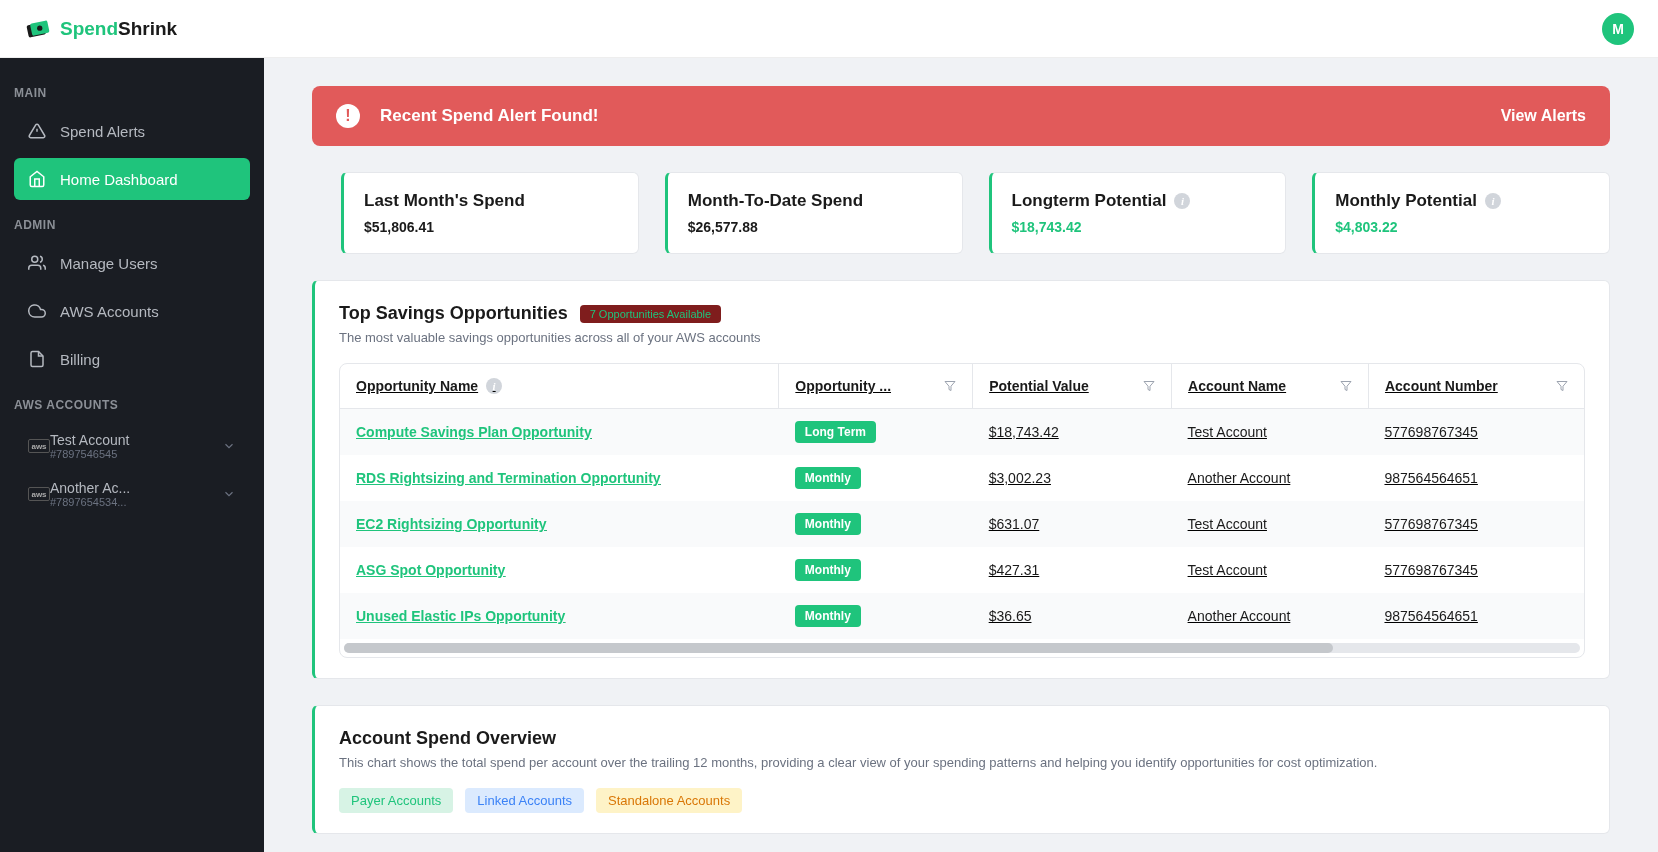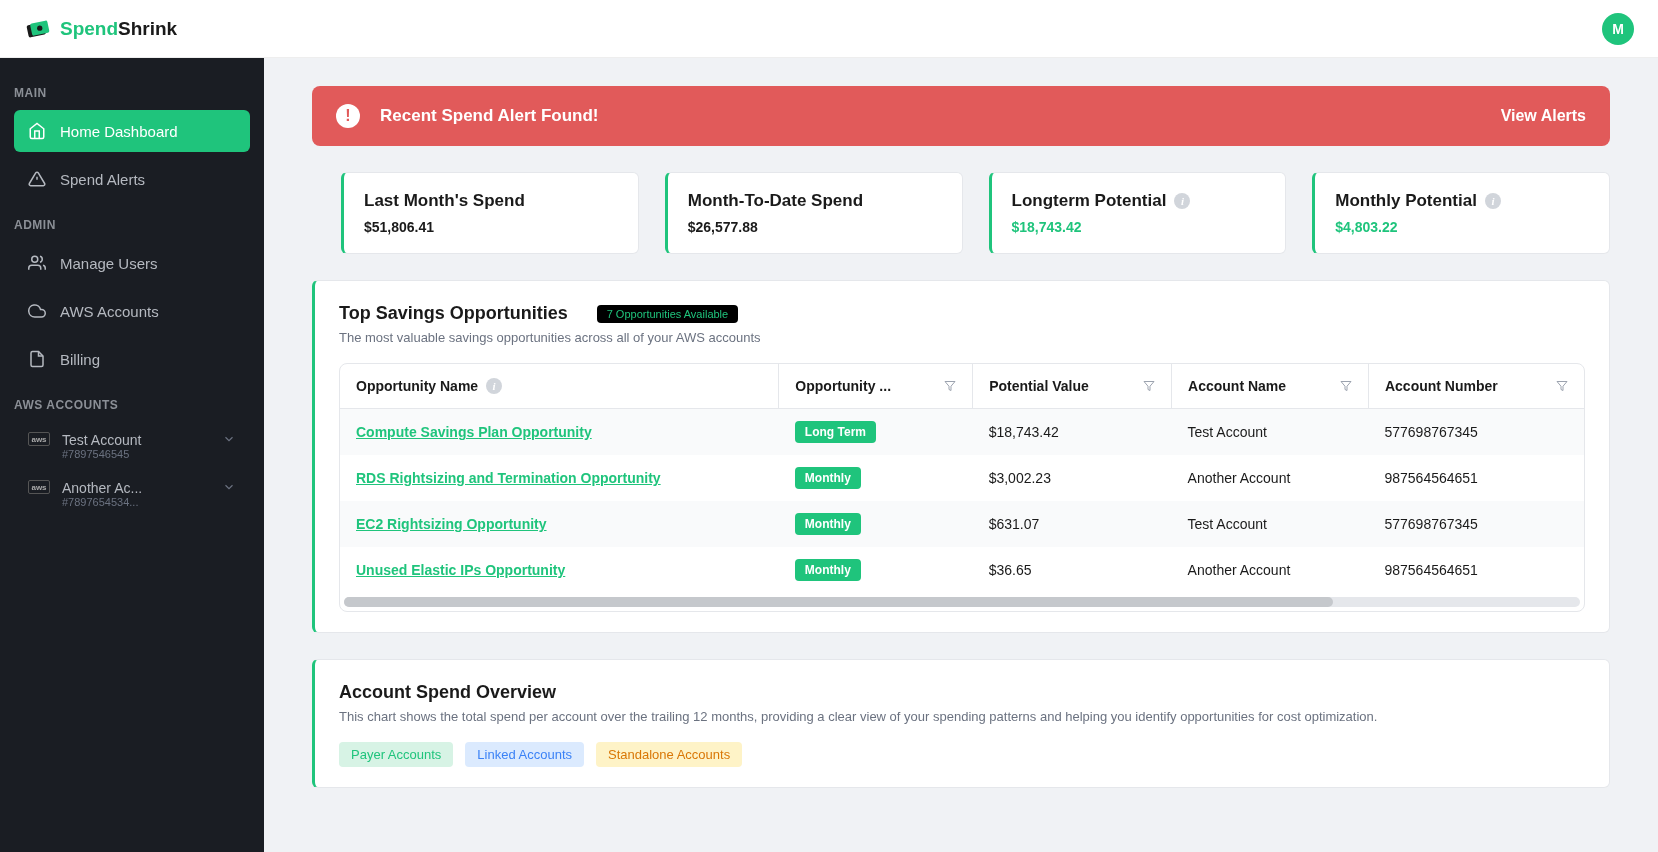--- a/index.html
+++ b/index.html
@@ -14,21 +14,21 @@
 .logo-shrink { color: #1a1a1a; }
 .avatar { width: 32px; height: 32px; border-radius: 50%; background: #1fc47c; color: #fff; display: flex; align-items: center; justify-content: center; font-weight: 600; font-size: 14px; }
 
 
 .layout { display: flex; height: calc(100% - 58px); }
 .sidebar { width: 264px; background: #1a1d23; color: #9ca3af; padding-top: 16px; flex-shrink: 0; }
 .side-header { font-size: 12px; font-weight: 600; letter-spacing: 0.5px; color: #8b8f96; padding: 12px 14px 10px; }
 .side-item { display: flex; align-items: center; gap: 14px; padding: 12px 14px; margin: 0 14px 6px; border-radius: 6px; cursor: pointer; font-size: 15px; color: #b5b9c0; }
 .side-item.active { background: #1fc47c; color: #fff; }
 .side-icon { width: 18px; height: 18px; flex-shrink: 0; }
-.acct-item { display: flex; gap: 12px; padding: 10px 14px; margin: 0 14px; cursor: pointer; }
+.acct-item { display: flex; align-items: center; gap: 0; padding: 10px 14px; margin: 0 14px; cursor: pointer; }
 .acct-icon { width: 22px; height: 14px; font-size: 8px; color: #aaa; border: 1px solid #555; border-radius: 2px; display: flex; align-items: center; justify-content: center; font-weight: 700; }
 .acct-text { flex: 1; min-width: 0; }
 .acct-name { font-size: 14px; color: #b5b9c0; white-space: nowrap; overflow: hidden; text-overflow: ellipsis; }
 .acct-id { font-size: 11px; color: #6b7280; }
 .acct-chev { color: #6b7280; }
 
 
 .main { flex: 1; overflow-y: auto; padding: 28px 48px; }
 .alert-banner { background: #e15a5a; color: #fff; border-radius: 8px; padding: 18px 24px; display: flex; align-items: center; gap: 20px; margin-bottom: 26px; }
 .alert-icon { width: 24px; height: 24px; border-radius: 50%; background: #fff; color: #e15a5a; display: flex; align-items: center; justify-content: center; font-weight: 900; font-size: 16px; flex-shrink: 0; }
@@ -36,27 +36,27 @@
 .alert-link { font-size: 16px; font-weight: 600; cursor: pointer; }
 
 .stat-row { display: flex; gap: 26px; margin-bottom: 26px; padding-left: 29px; }
 .stat-card { flex: 1; background: #fff; border: 1px solid #e5e7eb; border-left: 3px solid #1fc47c; border-radius: 6px; padding: 18px 20px; }
 .stat-title { display: flex; align-items: center; gap: 8px; font-size: 17px; font-weight: 600; color: #1a1a1a; margin-bottom: 8px; }
 .info-dot { width: 16px; height: 16px; border-radius: 50%; background: #d1d5db; color: #fff; font-size: 11px; display: inline-flex; align-items: center; justify-content: center; font-weight: 700; font-style: italic; font-family: serif; }
 .stat-value { font-size: 14px; font-weight: 700; color: #1a1a1a; }
 .stat-value.green { color: #1fc47c; }
 
 .panel { background: #fff; border: 1px solid #e5e7eb; border-left: 3px solid #1fc47c; border-radius: 6px; padding: 22px 24px 20px; margin-bottom: 26px; }
-.panel-title-row { display: flex; align-items: center; gap: 29px; margin-bottom: 6px; }
+.panel-title-row { display: flex; align-items: center; gap: 12px; margin-bottom: 6px; }
 .panel-title { font-size: 18px; font-weight: 600; color: #1a1a1a; }
-.badge-avail { background: #000000; color: #1fc47c; font-size: 11px; padding: 3px 10px; border-radius: 4px; font-weight: 500; }
+.badge-avail { background: #7f1d1d; color: #1fc47c; font-size: 11px; padding: 3px 10px; border-radius: 4px; font-weight: 500; }
 .panel-sub { font-size: 13px; color: #6b7280; margin-bottom: 18px; }
 
 .table-wrap { border: 1px solid #e5e7eb; border-radius: 8px; overflow: hidden; }
-.table-scroll { overflow-x: auto; }
+.table-scroll { overflow-x: auto; text-decoration: underline; }
 table { width: 100%; border-collapse: collapse; }
 thead th { text-align: left; font-size: 14px; font-weight: 600; color: #1a1a1a; padding: 14px 16px; border-bottom: 1px solid #e5e7eb; border-right: 1px solid #e5e7eb; white-space: nowrap; }
 thead th:last-child { border-right: none; text-align: right; }
 .th-inner { display: flex; align-items: center; justify-content: space-between; gap: 8px; }
 .th-left { display: flex; align-items: center; gap: 8px; }
 .filter-icon { width: 12px; height: 12px; color: #9ca3af; cursor: pointer; }
 tbody td { padding: 12px 16px; font-size: 14px; color: #1a1a1a; }
 tbody tr:nth-child(odd) { background: #f9fafb; }
 .op-link { color: #1fc47c; font-weight: 600; text-decoration: underline; cursor: pointer; }
 .tag { display: inline-block; padding: 4px 10px; border-radius: 4px; font-size: 12px; font-weight: 600; color: #fff; }
@@ -84,34 +84,34 @@
     <span class="logo-text">
       <span class="logo-spend">Spend</span><span class="logo-shrink">Shrink</span>
     </span>
   </div>
   <div class="avatar">M</div>
 </div>
 
 <div class="layout">
   <aside class="sidebar">
     <div class="side-header">MAIN</div>
-    <div class="side-item active">
-      <svg class="side-icon" viewBox="0 0 24 24" fill="none" stroke="currentColor" stroke-width="2">
-          <path d="M3 9l9-7 9 7v11a2 2 0 0 1-2 2H5a2 2 0 0 1-2-2z"></path>
-          <polyline points="9 22 9 12 15 12 15 22"></polyline>
-        </svg>
-      <span>Home Dashboard</span>
-    </div>
     <div class="side-item">
       <svg class="side-icon" viewBox="0 0 24 24" fill="none" stroke="currentColor" stroke-width="2">
           <path d="M10.29 3.86L1.82 18a2 2 0 0 0 1.71 3h16.94a2 2 0 0 0 1.71-3L13.71 3.86a2 2 0 0 0-3.42 0z"></path>
           <line x1="12" y1="9" x2="12" y2="13"></line>
           <line x1="12" y1="17" x2="12.01" y2="17"></line>
         </svg>
       <span>Spend Alerts</span>
+    </div>
+    <div class="side-item active">
+      <svg class="side-icon" viewBox="0 0 24 24" fill="none" stroke="currentColor" stroke-width="2">
+          <path d="M3 9l9-7 9 7v11a2 2 0 0 1-2 2H5a2 2 0 0 1-2-2z"></path>
+          <polyline points="9 22 9 12 15 12 15 22"></polyline>
+        </svg>
+      <span>Home Dashboard</span>
     </div>
 
     <div class="side-header">ADMIN</div>
     <div class="side-item">
       <svg class="side-icon" viewBox="0 0 24 24" fill="none" stroke="currentColor" stroke-width="2">
           <path d="M17 21v-2a4 4 0 0 0-4-4H5a4 4 0 0 0-4 4v2"></path>
           <circle cx="9" cy="7" r="4"></circle>
           <path d="M23 21v-2a4 4 0 0 0-3-3.87"></path>
           <path d="M16 3.13a4 4 0 0 1 0 7.75"></path>
         </svg>
@@ -253,20 +253,27 @@
                   <td><span class="op-link">RDS Rightsizing and Termination Opportunity</span></td>
                   <td><span class="tag monthly">Monthly</span></td>
                   <td>$3,002.23</td>
                   <td>Another Account</td>
                   <td>987564564651</td>
                 </tr>
                 <tr>
                   <td><span class="op-link">EC2 Rightsizing Opportunity</span></td>
                   <td><span class="tag monthly">Monthly</span></td>
                   <td>$631.07</td>
+                  <td>Test Account</td>
+                  <td>577698767345</td>
+                </tr>
+                <tr>
+                  <td><span class="op-link">ASG Spot Opportunity</span></td>
+                  <td><span class="tag monthly">Monthly</span></td>
+                  <td>$427.31</td>
                   <td>Test Account</td>
                   <td>577698767345</td>
                 </tr>
                 <tr>
                   <td><span class="op-link">Unused Elastic IPs Opportunity</span></td>
                   <td><span class="tag monthly">Monthly</span></td>
                   <td>$36.65</td>
                   <td>Another Account</td>
                   <td>987564564651</td>
                 </tr>

